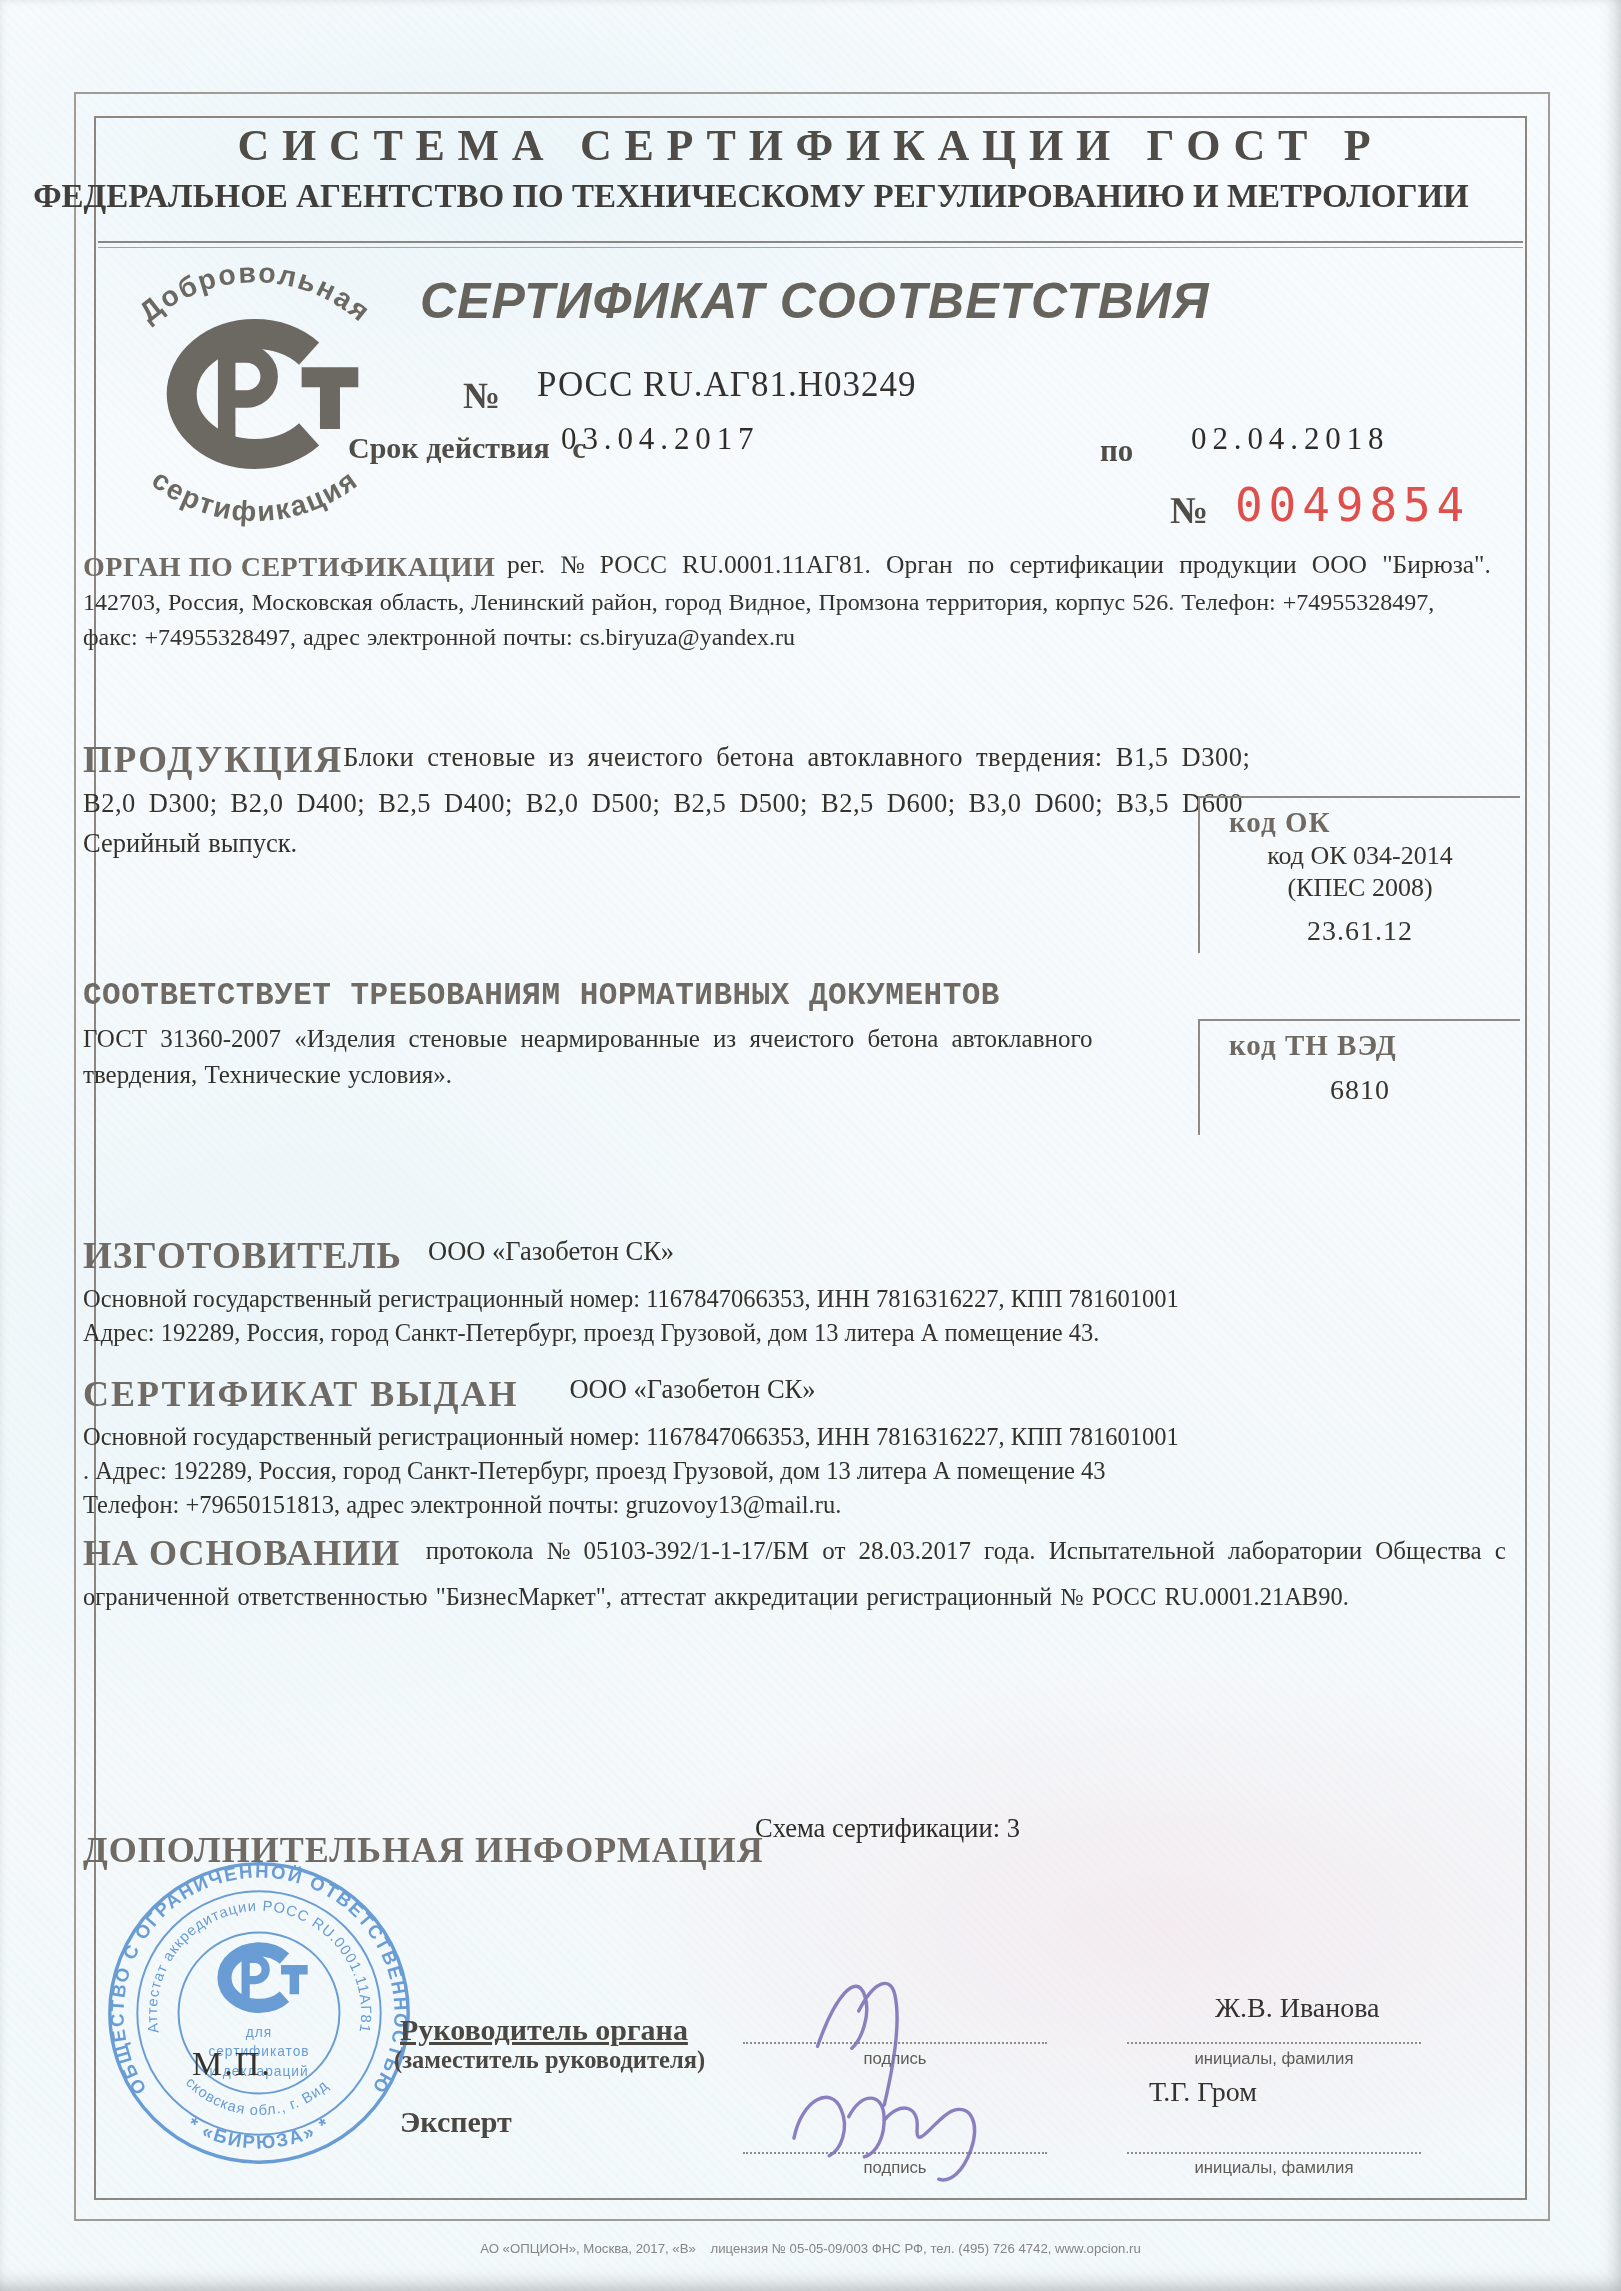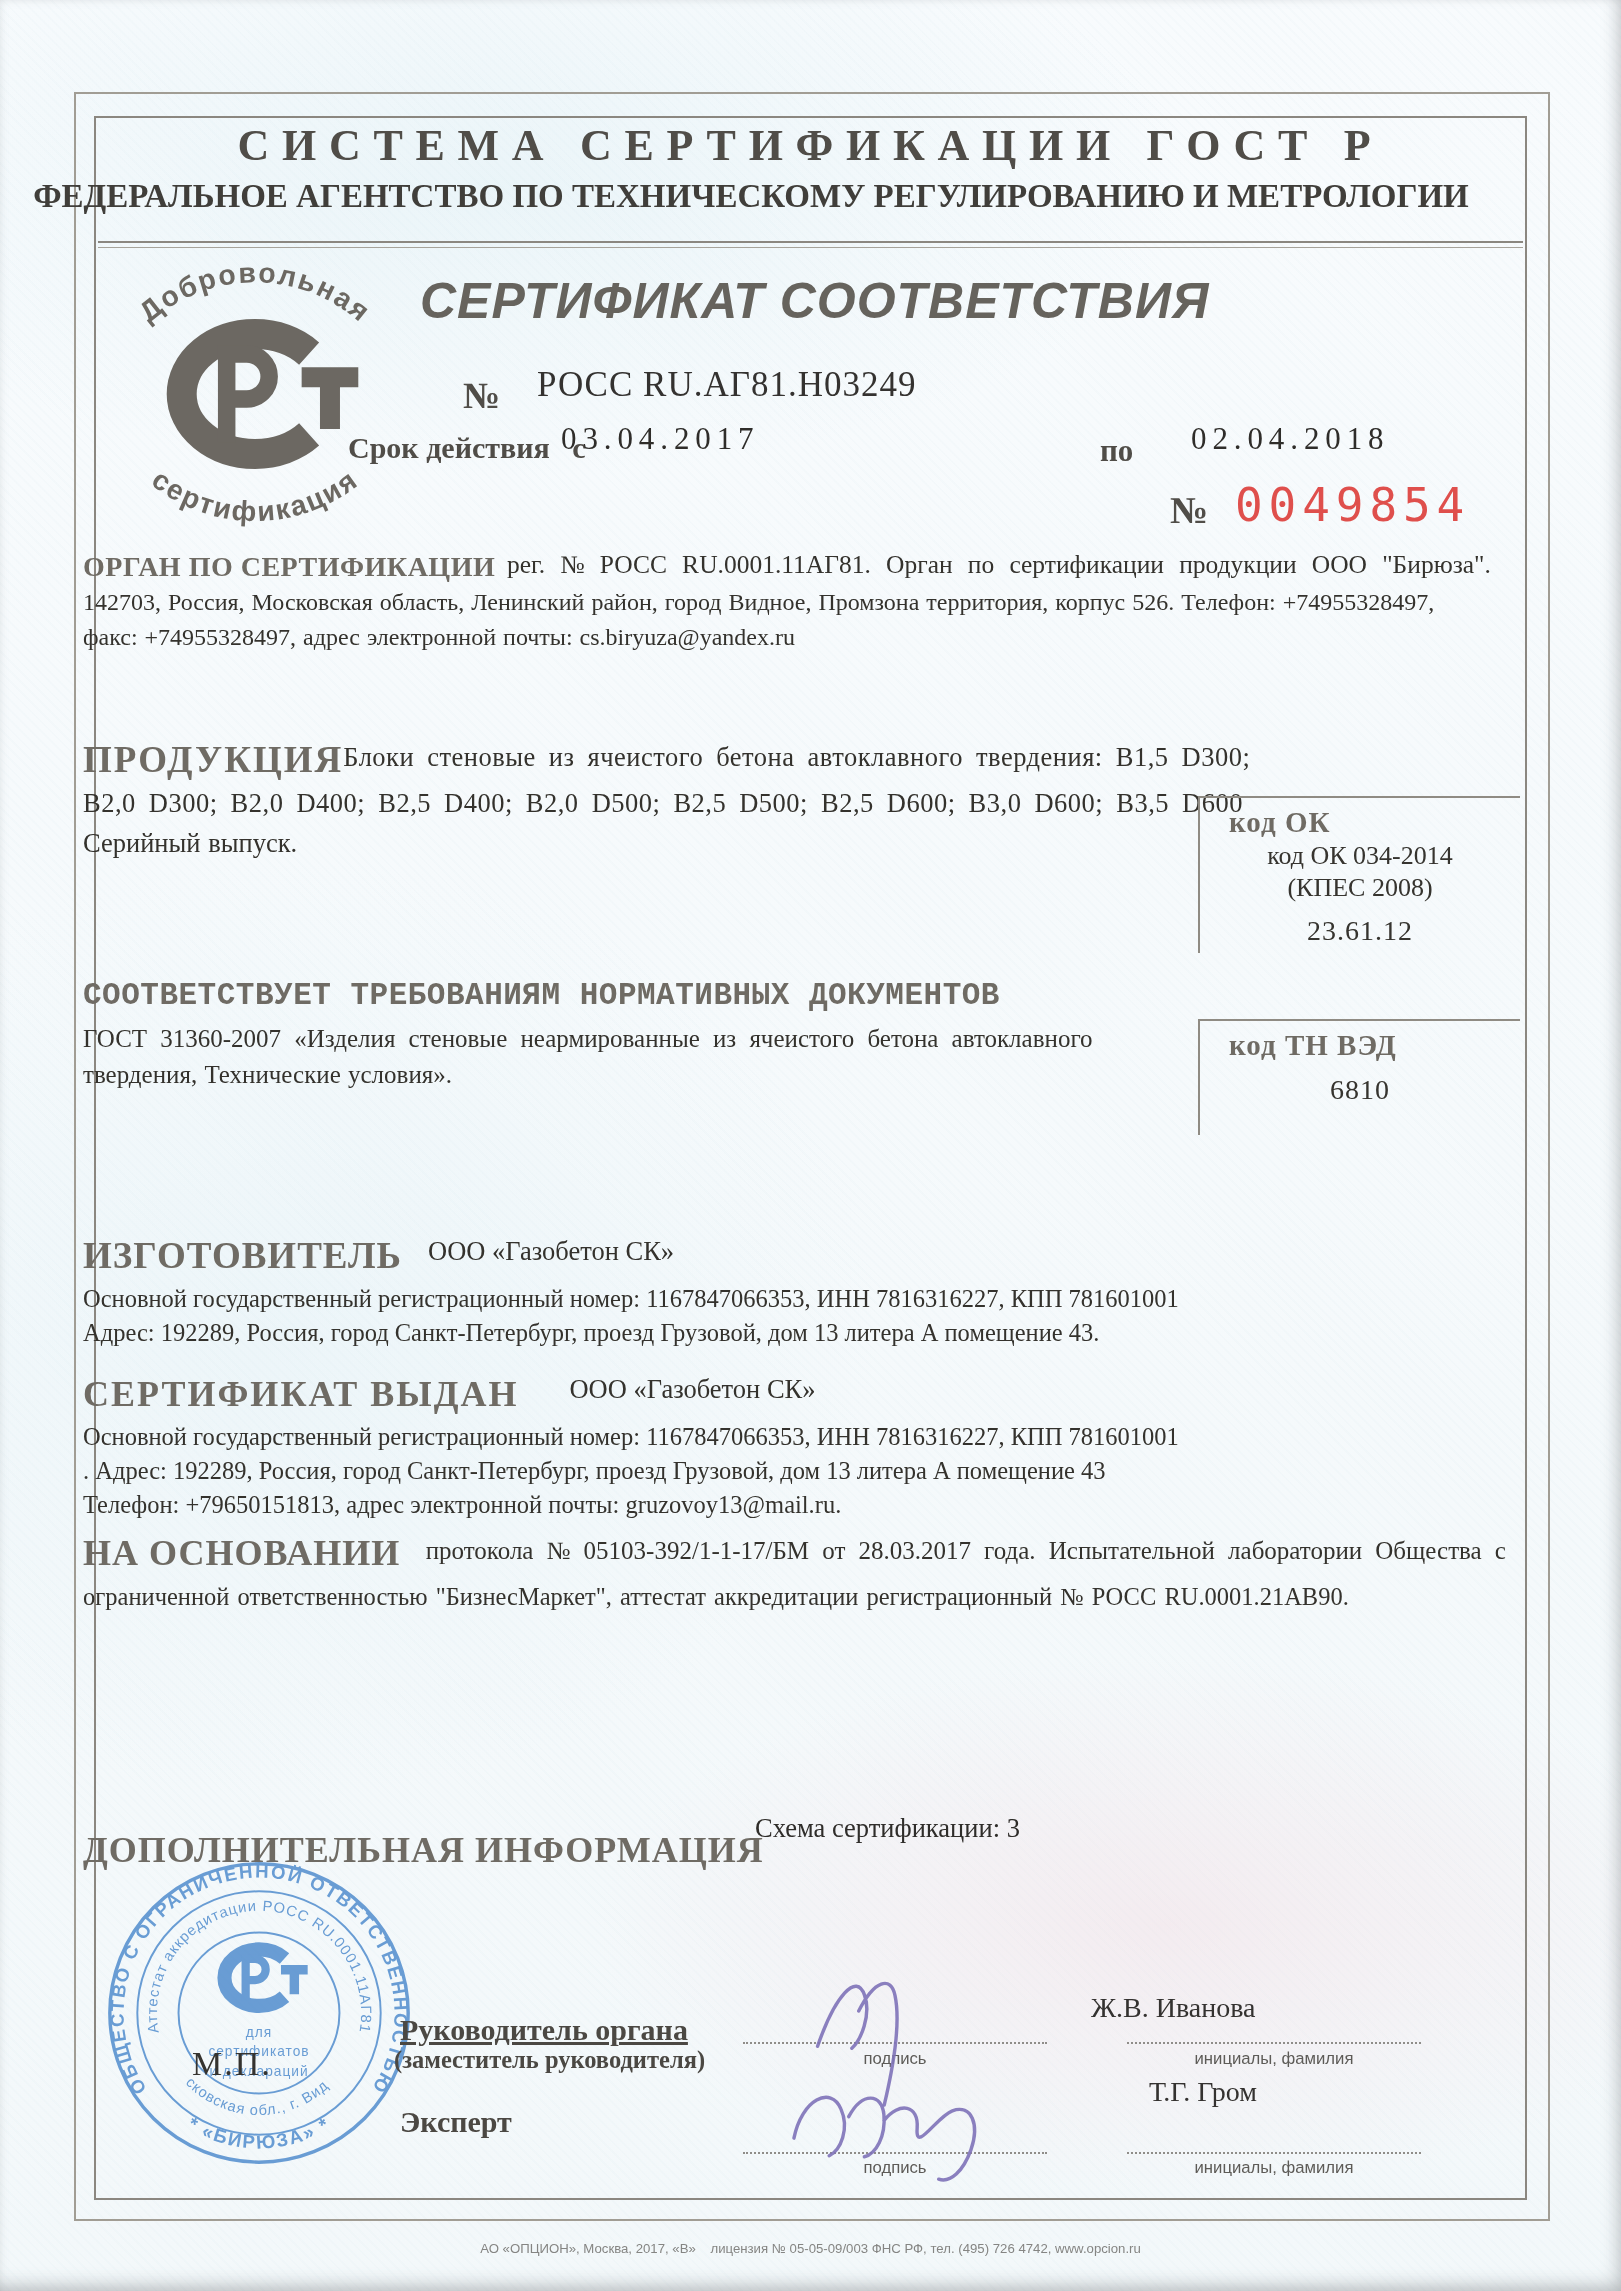--- a/index.html
+++ b/index.html
@@ -86,21 +86,21 @@
   .sigline1{left:743px;top:2015px;width:304px;}
   .nameline1{left:1127px;top:2015px;width:294px;}
   .sigline2{left:743px;top:2125px;width:304px;}
   .nameline2{left:1127px;top:2125px;width:294px;}
   .caption{font-family:"Liberation Sans",sans-serif;font-size:16.7px;color:#5d5b57;text-align:center;}
   .cap-sig1{left:743px;top:2049px;width:304px;}
   .cap-name1{left:1127px;top:2049px;width:294px;}
   .cap-sig2{left:743px;top:2158px;width:304px;}
   .cap-name2{left:1127px;top:2158px;width:294px;}
   .sig-name{font-size:28px;color:#343230;white-space:nowrap;}
-  .name1{left:1091px;top:1992px;text-align:right;}
+  .name1{left:1215px;top:1992px;text-align:right;}
   .name2{left:1149px;top:2076px;}
   .autograph{stroke:#7e72b8;stroke-width:3.5;fill:none;stroke-linecap:round;opacity:.9;}
   .footer-note{left:0;top:2160px;width:1621px;text-align:center;font-size:35px;color:#5f5c55;letter-spacing:1px;}
   .imprint{left:0;top:2241px;width:1621px;text-align:center;font-family:"Liberation Sans",sans-serif;
            font-size:13.2px;color:#858583;}
   .logo text{fill:#6c6862;font-family:"Liberation Sans",sans-serif;font-weight:bold;font-size:29px;letter-spacing:2px;}
 </style>
 </head>
 <body>
 

